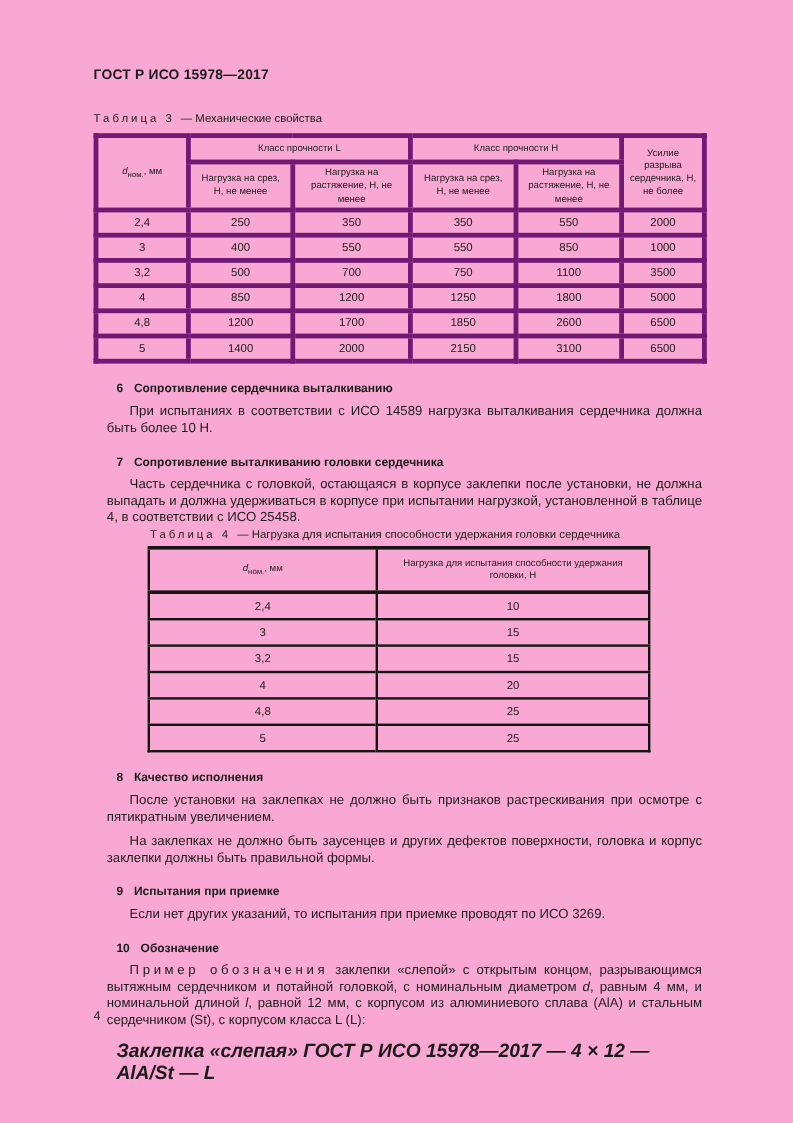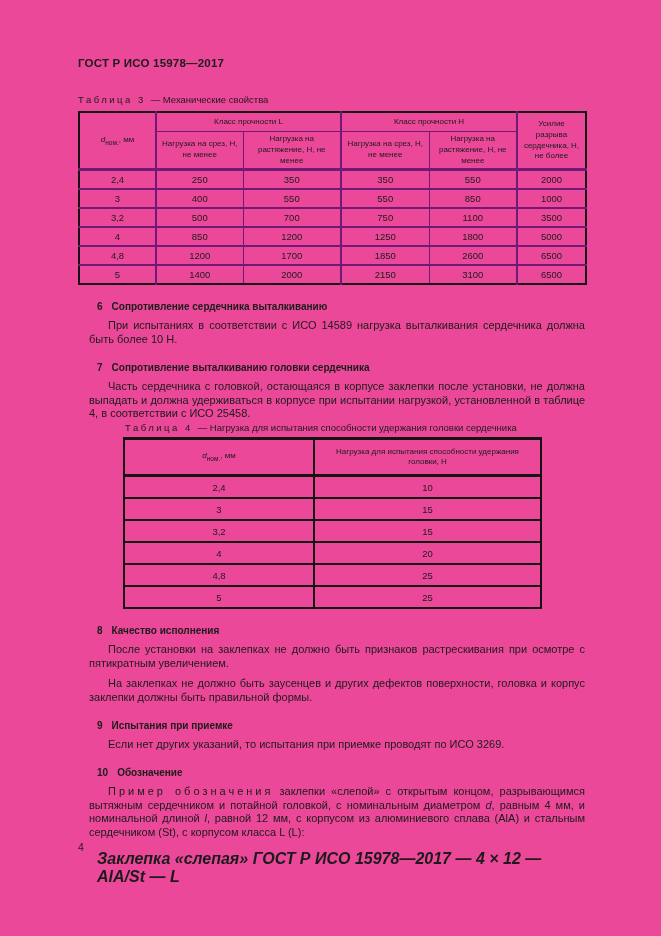--- a/index.html
+++ b/index.html
@@ -1,32 +1,32 @@
 <!DOCTYPE html>
 <html lang="ru"><head>
 <meta charset="utf-8">
 <style>
   html, body { margin:0; padding:0; }
   body {
     width:661px; height:936px; background:#ffffff;
     font-family:"Liberation Sans", sans-serif; color:#1b1b1b;
     position:relative; overflow:hidden;
   }
-  .page { position:absolute; inset:0; background:#ec4899; }
+  .page { position:absolute; inset:0; background:#f9a8d4; }
   .content { position:absolute; left:78px; top:0; width:507px; padding-top:57px; }
 
   .doc-header { font-size:11.5px; font-weight:700; letter-spacing:0.2px; }
 
   .caption { margin-top:25px; font-size:9.5px; }
   .caption .cap-label { letter-spacing:2.5px; margin-right:5px; }
   .caption4 { margin-top:2px; padding-left:47px; }
 
   table { border-collapse:collapse; table-layout:fixed; }
   .t3 { width:507px; margin-top:6px; border:2px solid #141414; }
-  .t3 th, .t3 td { border:1px solid #701a75; }
+  .t3 th, .t3 td { border:4px solid #701a75; }
   .t3 th { font-weight:normal; font-size:8px; line-height:1.35; padding:2px 5px; text-align:center; vertical-align:middle; }
   .t3 thead tr.group-row th { height:16px; padding:1px 4px; }
   .t3 td { font-size:9.5px; height:17px; text-align:center; vertical-align:middle; padding:0 4px; }
   .t3 tbody td { border-top-width:2px; }
   .t3 tbody tr:first-child td { border-top-width:3px; }
   .thick-r { border-right-width:2px !important; }
 
   .t4 { width:417px; margin-left:45px; margin-top:4px; border:2px solid #141414; border-top-width:3px; }
   .t4 th, .t4 td { border:1px solid #141414; }
   .t4 th { font-weight:normal; font-size:8px; line-height:1.35; height:30px; text-align:center; vertical-align:middle; padding:2px 10px; }

